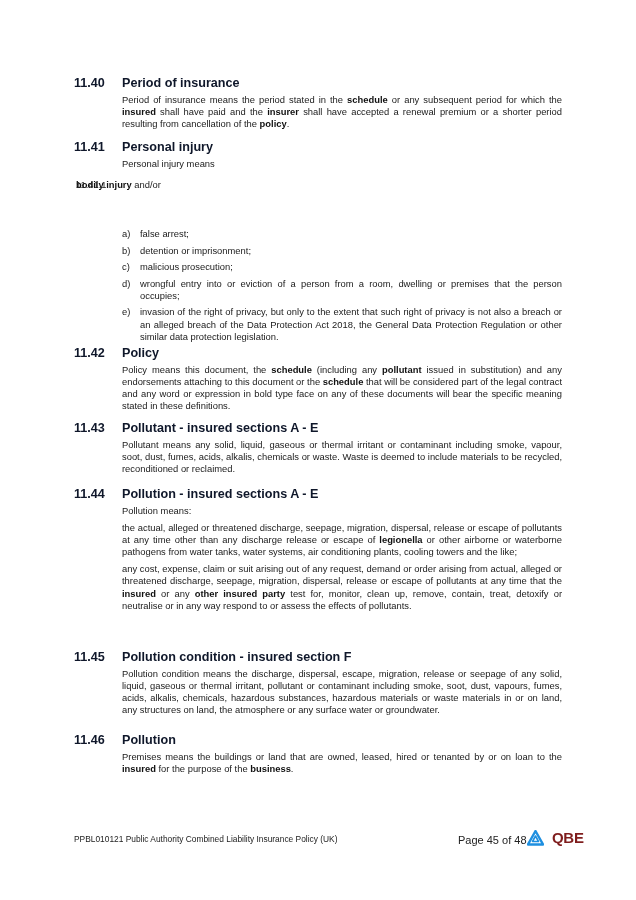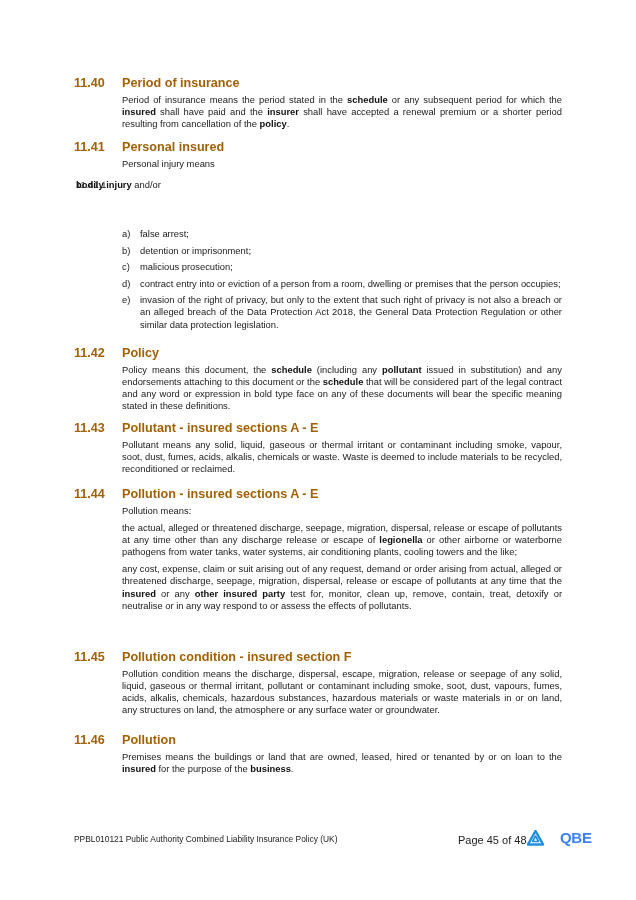--- a/index.html
+++ b/index.html
@@ -1,46 +1,46 @@
 <!DOCTYPE html>
 <html><head>
 <meta charset="utf-8">
 <style>
   html, body { margin:0; padding:0; background:#ffffff; }
   body { width:636px; height:900px; position:relative; overflow:hidden;
          font-family:"Liberation Sans", sans-serif; color:#1a1a1a; }
   .page { position:absolute; left:0; top:0; width:636px; height:900px; }
-  .sec-head { position:absolute; left:74px; font-weight:bold; font-size:12.6px; color:#a16207; white-space:nowrap; }
+  .sec-head { position:absolute; left:74px; font-weight:bold; font-size:12.6px; color:#0f172a; white-space:nowrap; }
   .sec-head .num { display:inline-block; width:48px; }
   .para { position:absolute; left:122px; width:440px; font-size:9.4px; line-height:12.1px; text-align:justify; }
   .para p { margin:0 0 5px 0; }
   .sub { position:absolute; left:76px; width:486px; font-size:9.4px; line-height:12.1px; }
   .sub .snum { position:absolute; left:0; top:0; }
   .sub .stext { text-align:justify; }
   .list { position:absolute; left:122px; width:440px; font-size:9.4px; line-height:12.1px; }
   .li { position:relative; margin-bottom:4.5px; }
   .li .lbl { position:absolute; left:0; top:0; }
   .li .ltx { margin-left:18px; text-align:justify; }
   b { font-weight:bold; color:#111; }
   .footer { position:absolute; left:74px; top:834px; font-size:8.4px; color:#222; }
   .page-num { position:absolute; left:458px; top:834px; font-size:11px; color:#222; }
   .logo { position:absolute; left:527px; top:829px; display:flex; align-items:center; }
-  .logo-word { font-weight:bold; font-size:15px; color:#3b82f6; margin-left:16px; letter-spacing:-0.3px; }
+  .logo-word { font-weight:bold; font-size:15px; color:#7f1d1d; margin-left:8px; letter-spacing:-0.3px; }
 </style>
 </head>
 <body>
 
 <div class="page">
 
   <div class="sec-head" style="top:76px"><span class="num">11.40</span><span>Period of insurance</span></div>
   <div class="para" style="top:94px">
       <p>Period of insurance means the period stated in the <b>schedule</b> or any subsequent period for which the <b>insured</b> shall have paid and the <b>insurer</b> shall have accepted a renewal premium or a shorter period resulting from cancellation of the <b>policy</b>.</p>
     </div>
 
-  <div class="sec-head" style="top:140px"><span class="num">11.41</span><span>Personal insured</span></div>
+  <div class="sec-head" style="top:140px"><span class="num">11.41</span><span>Personal injury</span></div>
   <div class="para" style="top:158px">
       <p>Personal injury means</p>
     </div>
 
   <div class="sub" style="top:179px">
     <span class="snum">11.41.1</span>
     <div class="stext"><b>bodily injury</b> and/or</div>
   </div>
 
   <div class="list" style="top:228px">
@@ -51,21 +51,21 @@
     <div class="li">
         <span class="lbl">b)</span>
         <div class="ltx">detention or imprisonment;</div>
       </div>
     <div class="li">
         <span class="lbl">c)</span>
         <div class="ltx">malicious prosecution;</div>
       </div>
     <div class="li">
         <span class="lbl">d)</span>
-        <div class="ltx">contract entry into or eviction of a person from a room, dwelling or premises that the person occupies;</div>
+        <div class="ltx">wrongful entry into or eviction of a person from a room, dwelling or premises that the person occupies;</div>
       </div>
     <div class="li">
         <span class="lbl">e)</span>
         <div class="ltx">invasion of the right of privacy, but only to the extent that such right of privacy is not also a breach or an alleged breach of the Data Protection Act 2018, the General Data Protection Regulation or other similar data protection legislation.</div>
       </div>
   </div>
 
   <div class="sec-head" style="top:346px"><span class="num">11.42</span><span>Policy</span></div>
   <div class="para" style="top:364px">
       <p>Policy means this document, the <b>schedule</b> (including any <b>pollutant</b> issued in substitution) and any endorsements attaching to this document or the <b>schedule</b> that will be considered part of the legal contract and any word or expression in bold type face on any of these documents will bear the specific meaning stated in these definitions.</p>

